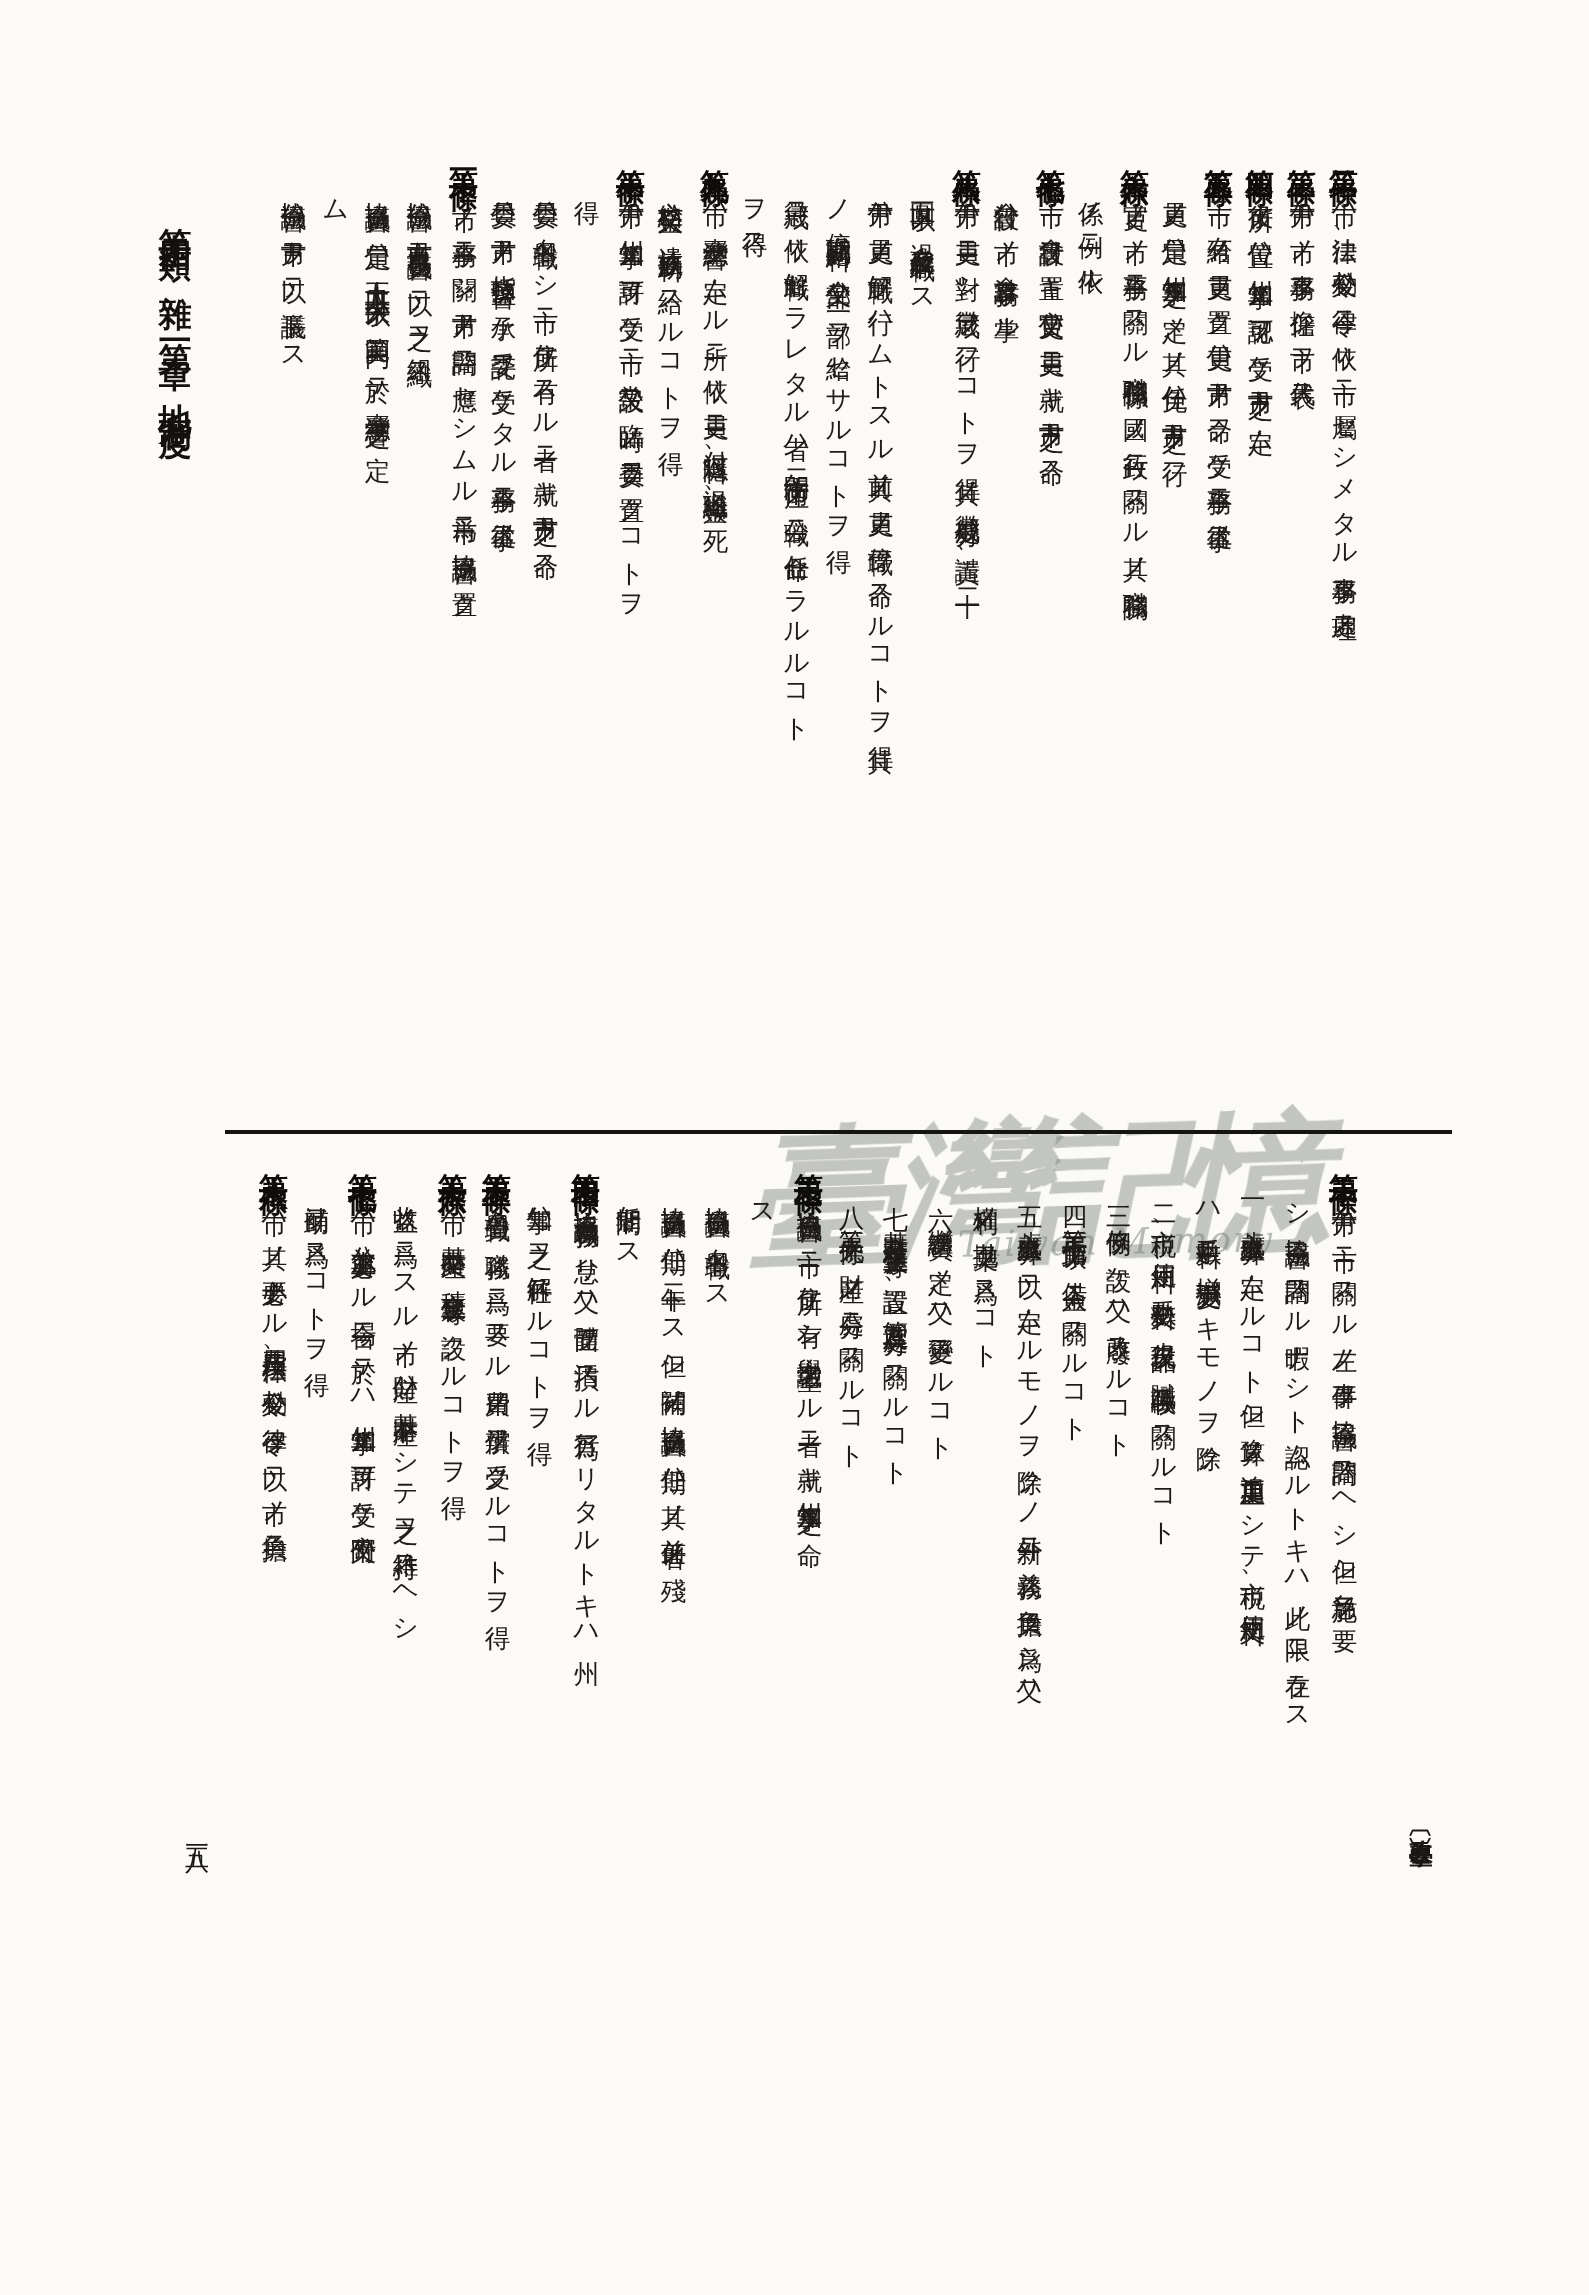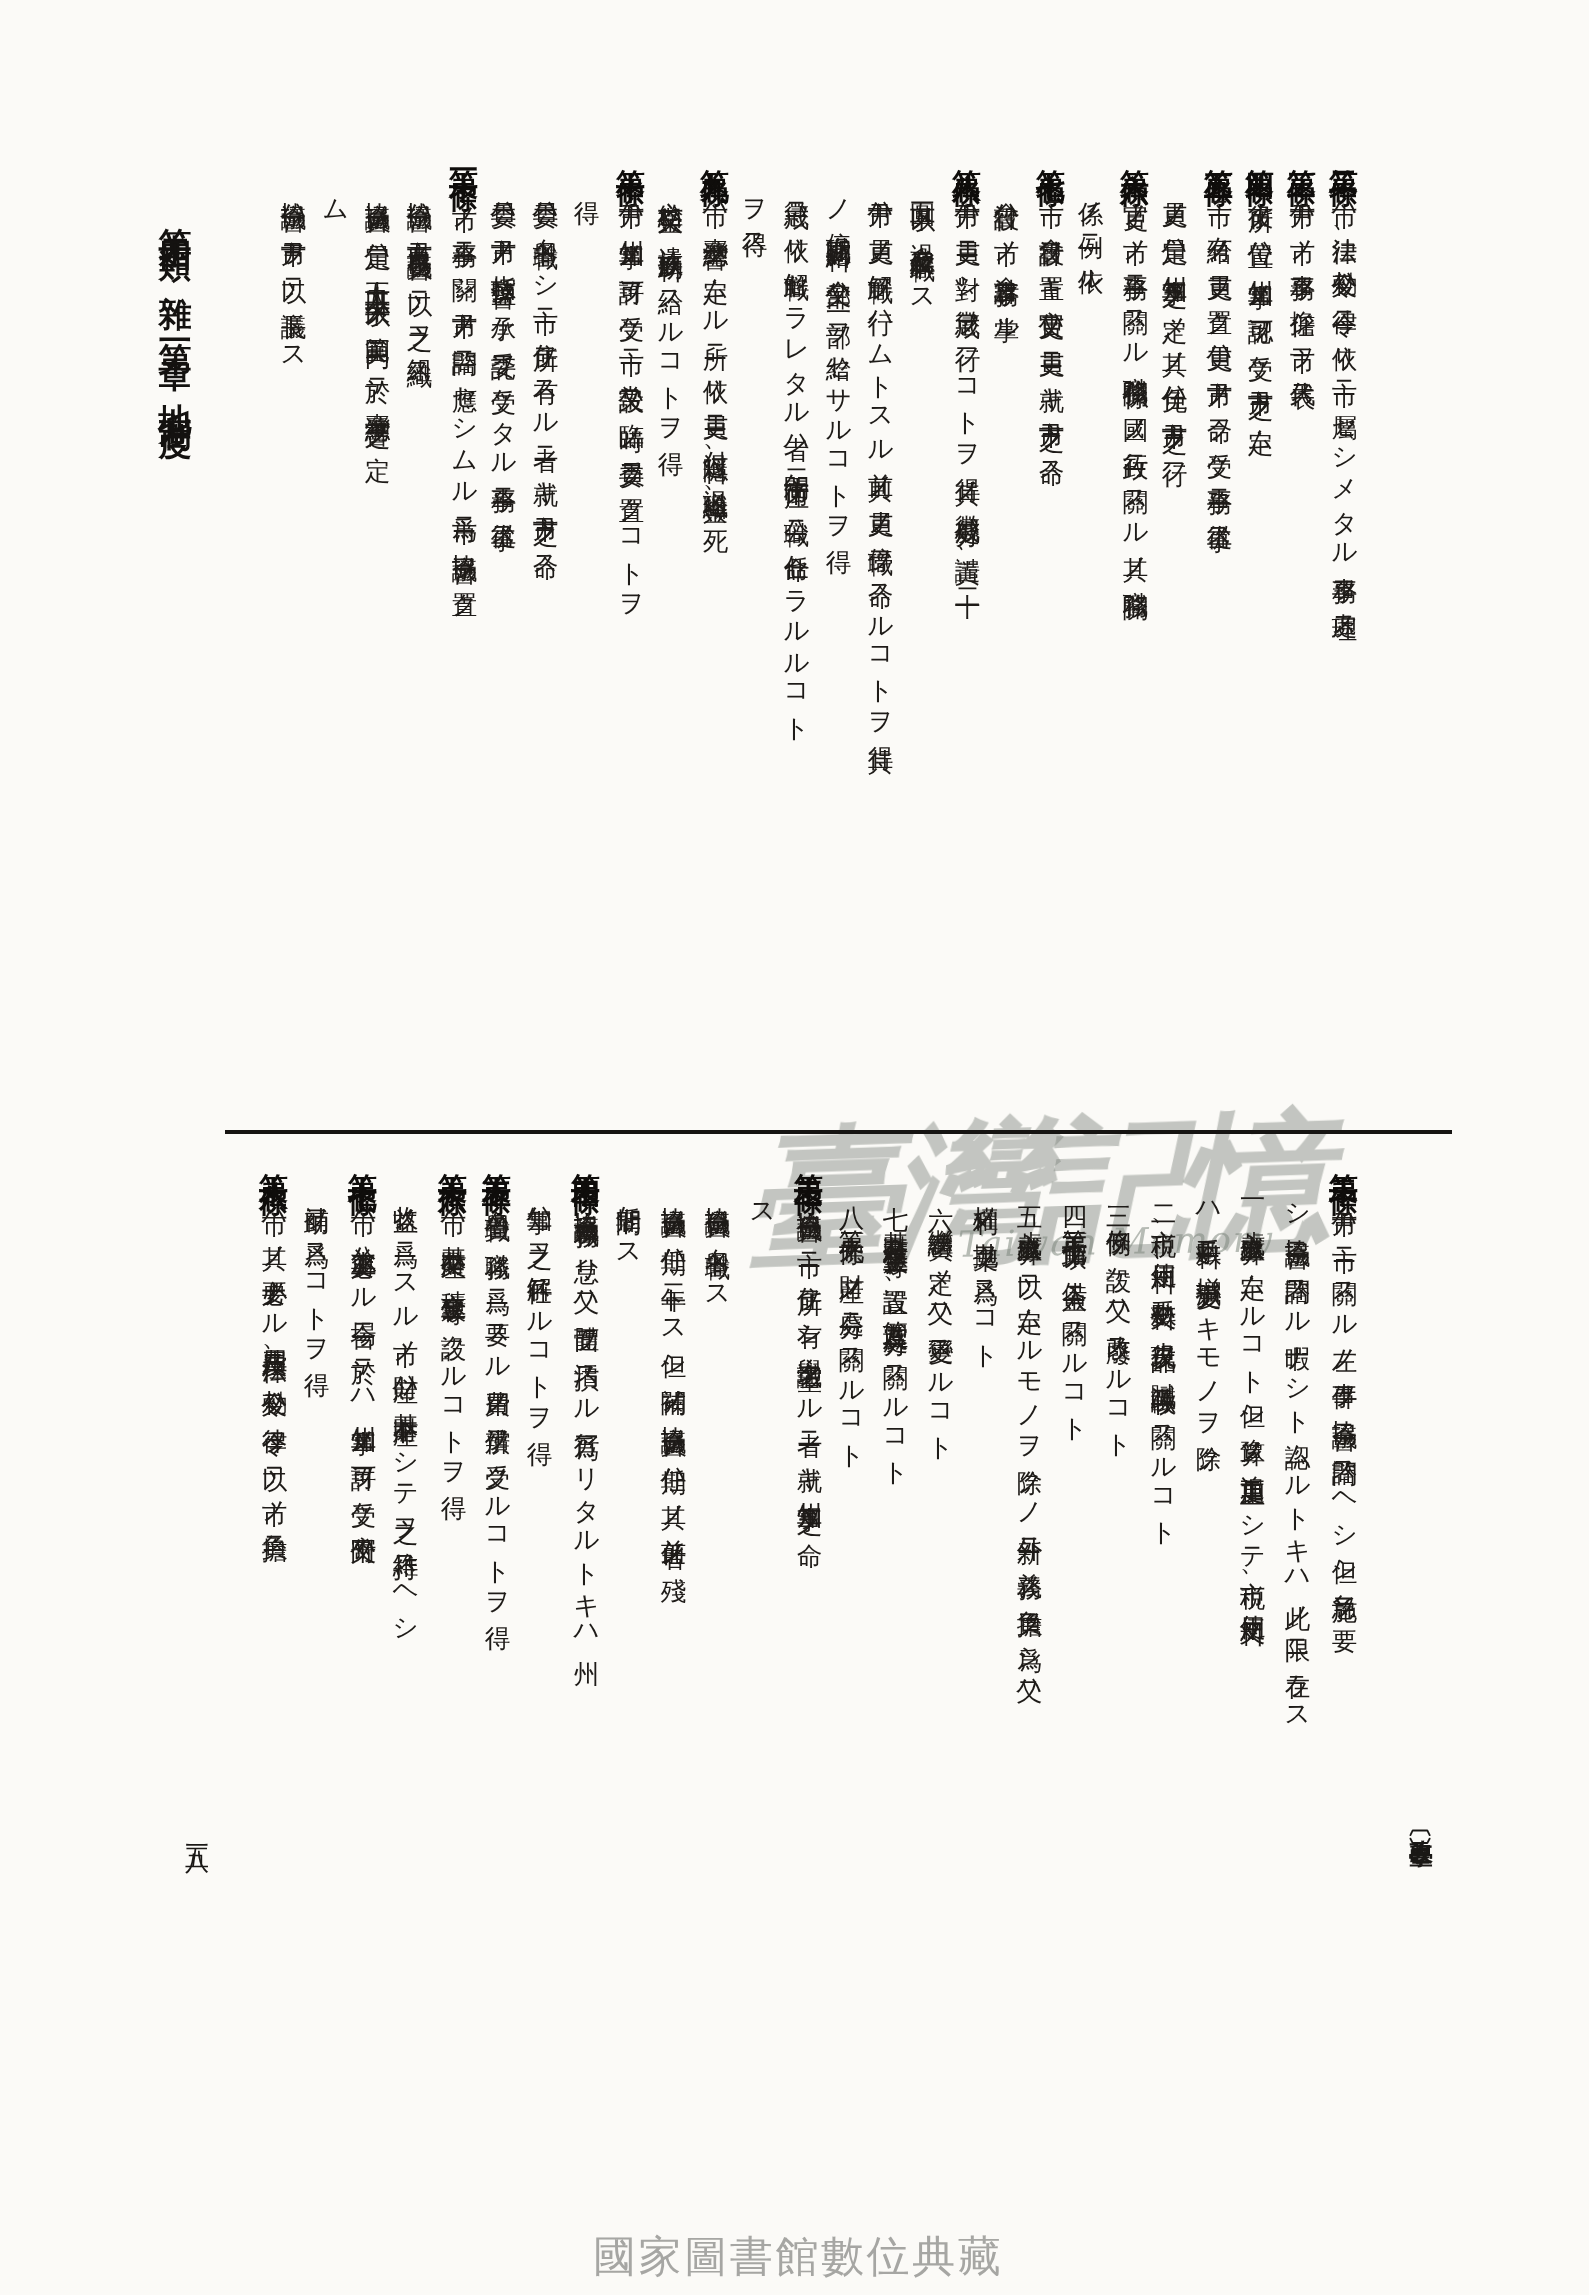--- a/index.html
+++ b/index.html
@@ -120,16 +120,15 @@
       <div class="vcol law-col" style="left: 388px; top: 1186px;"><span class="col-body">收益ノ爲ニスル市ノ財産ハ基本財産トシテ之ヲ維持スヘシ</span></div>
       <div class="vcol law-col" style="left: 343px; top: 1150px;"><span class="art-head">第十七條</span><span class="col-body">市ハ公益上必要アル場合ニ於テハ州知事ノ許可ヲ受ケ寄附又ハ</span></div>
       <div class="vcol law-col" style="left: 299px; top: 1186px;"><span class="col-body">補助ヲ爲スコトヲ得</span></div>
       <div class="vcol law-col" style="left: 254px; top: 1150px;"><span class="art-head">第十八條</span><span class="col-body">市ハ其ノ必要ナル費用及法律、勅令又ハ律令ヲ以テ市ノ負擔ニ</span></div>
     </div>
 
   <div class="vcol margin-note" style="left:1405px;top:1821px;">改〔臺學〕</div>
 
   <div class="vcol page-number" style="left:181px;top:1829px;">五八一</div>
 
-  <div class="stamp">國家圖書館數位典藏</div>
 
 </div>
 
 
 </body></html>

